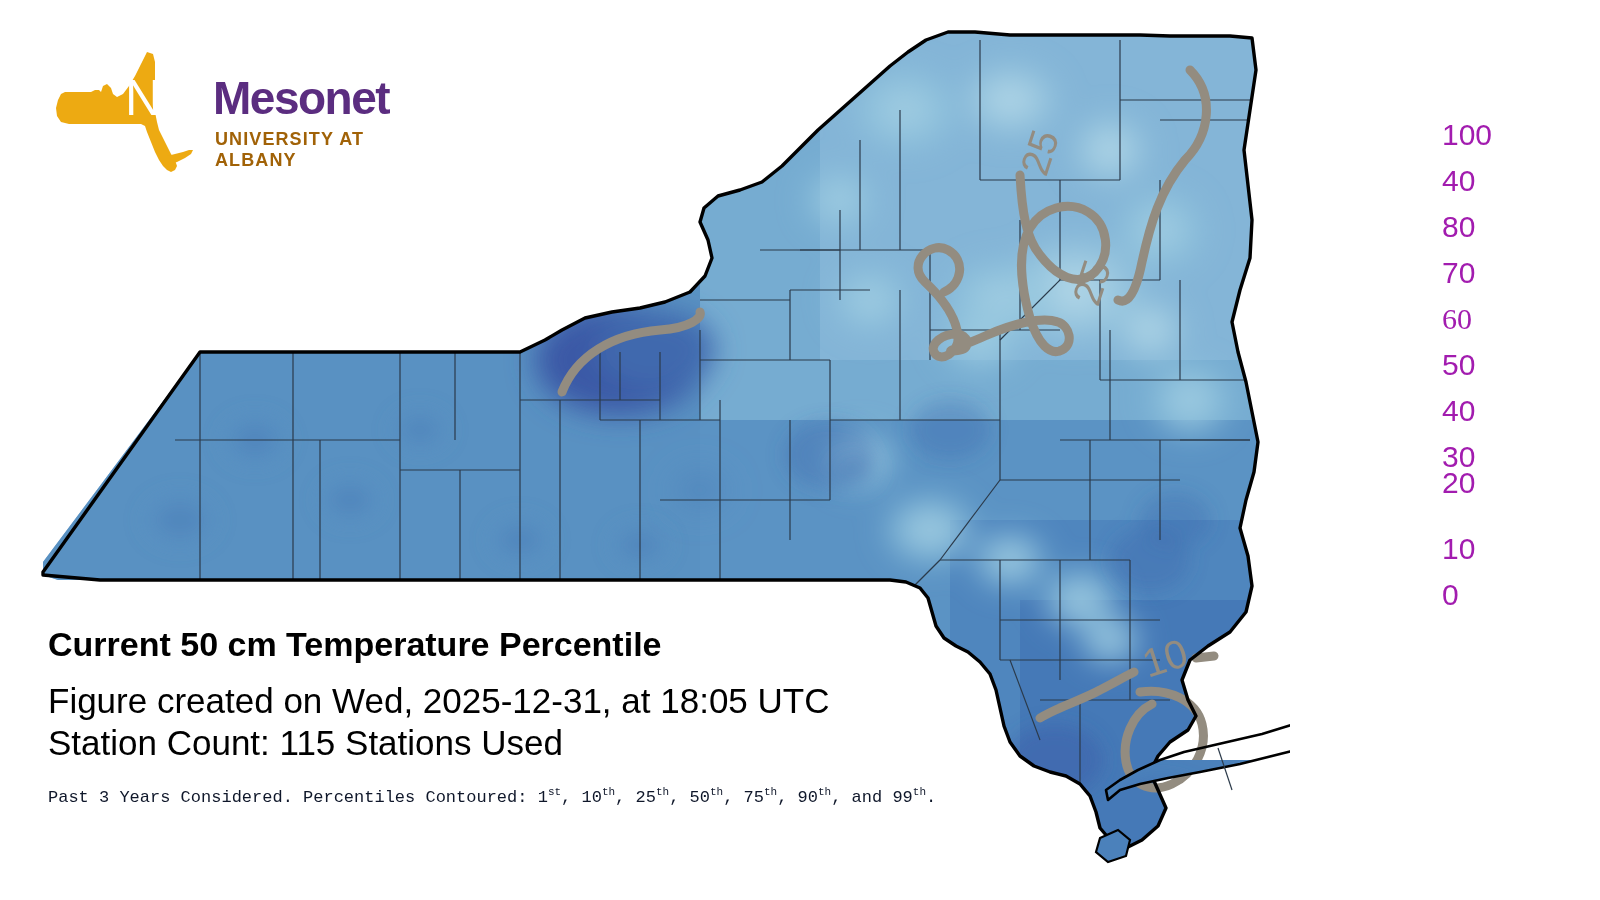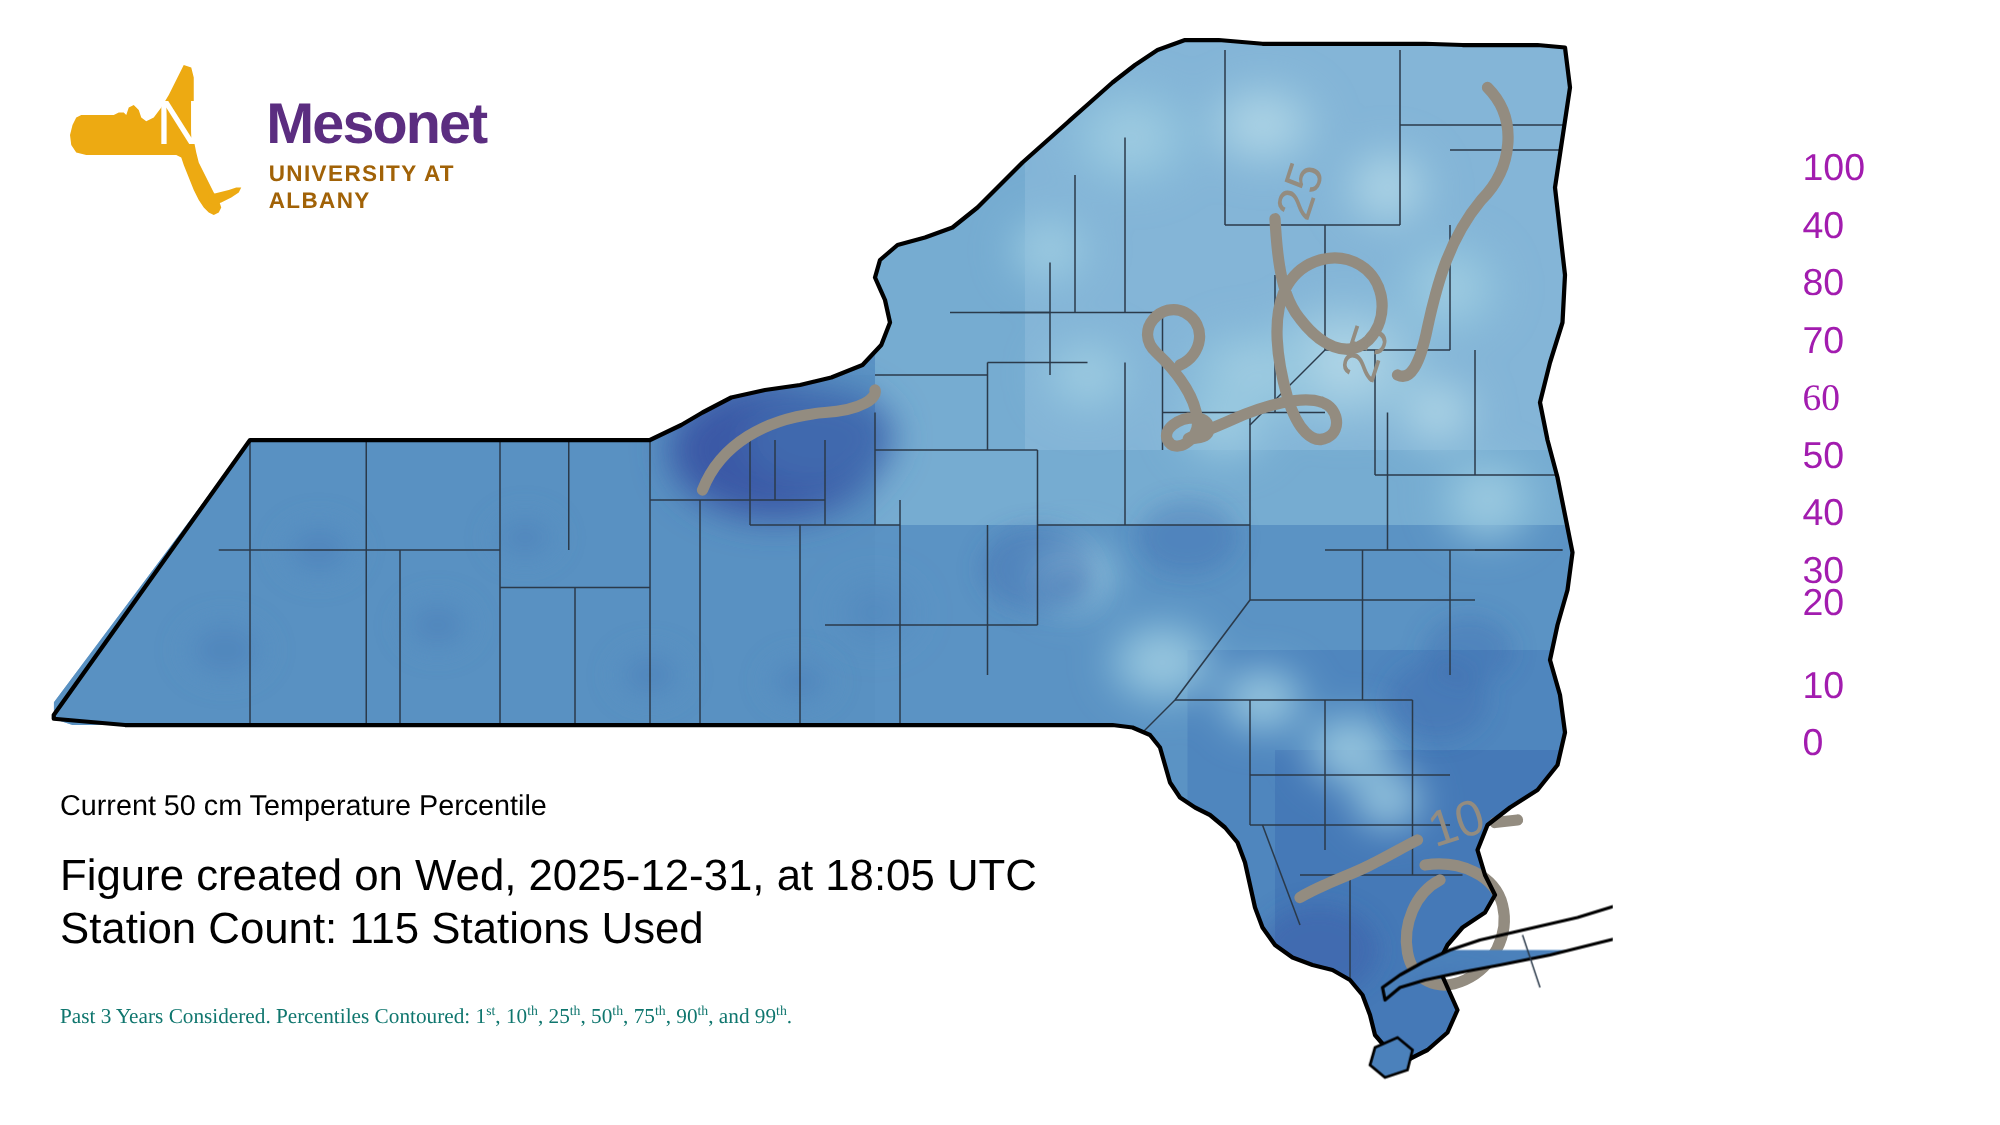--- a/index.html
+++ b/index.html
@@ -87,42 +87,42 @@
   }
 
   
   #caption-block {
     position: absolute;
     left: 48px;
     top: 622px;
     width: 960px;
   }
   #map-title {
-    font-size: 23px;
+    font-size: 34px;
     color: #000000;
     white-space: nowrap;
     line-height: 44px;
     margin: 0;
-    font-weight: normal;
+    font-weight: bold;
     font-family: "Liberation Sans", sans-serif;
   }
   .caption-line {
     font-size: 35px;
     color: #000000;
     white-space: nowrap;
     line-height: 42px;
     font-family: "Liberation Sans", sans-serif;
   }
   #caption-created { margin-top: 14px; }
   #footnote-line {
-    margin-top: 39px;
+    margin-top: 22px;
     font-size: 17px;
-    color: #0f766e;
+    color: #0f172a;
     white-space: nowrap;
-    font-family: Liberation Serif, serif;
+    font-family: Liberation Mono, monospace;
   }
   #footnote-line sup { font-size: 11px; vertical-align: super; }
 
   
   #colorbar-block {
     position: absolute;
     left: 1332px;
     top: 120px;
     width: 230px;
     height: 490px;

